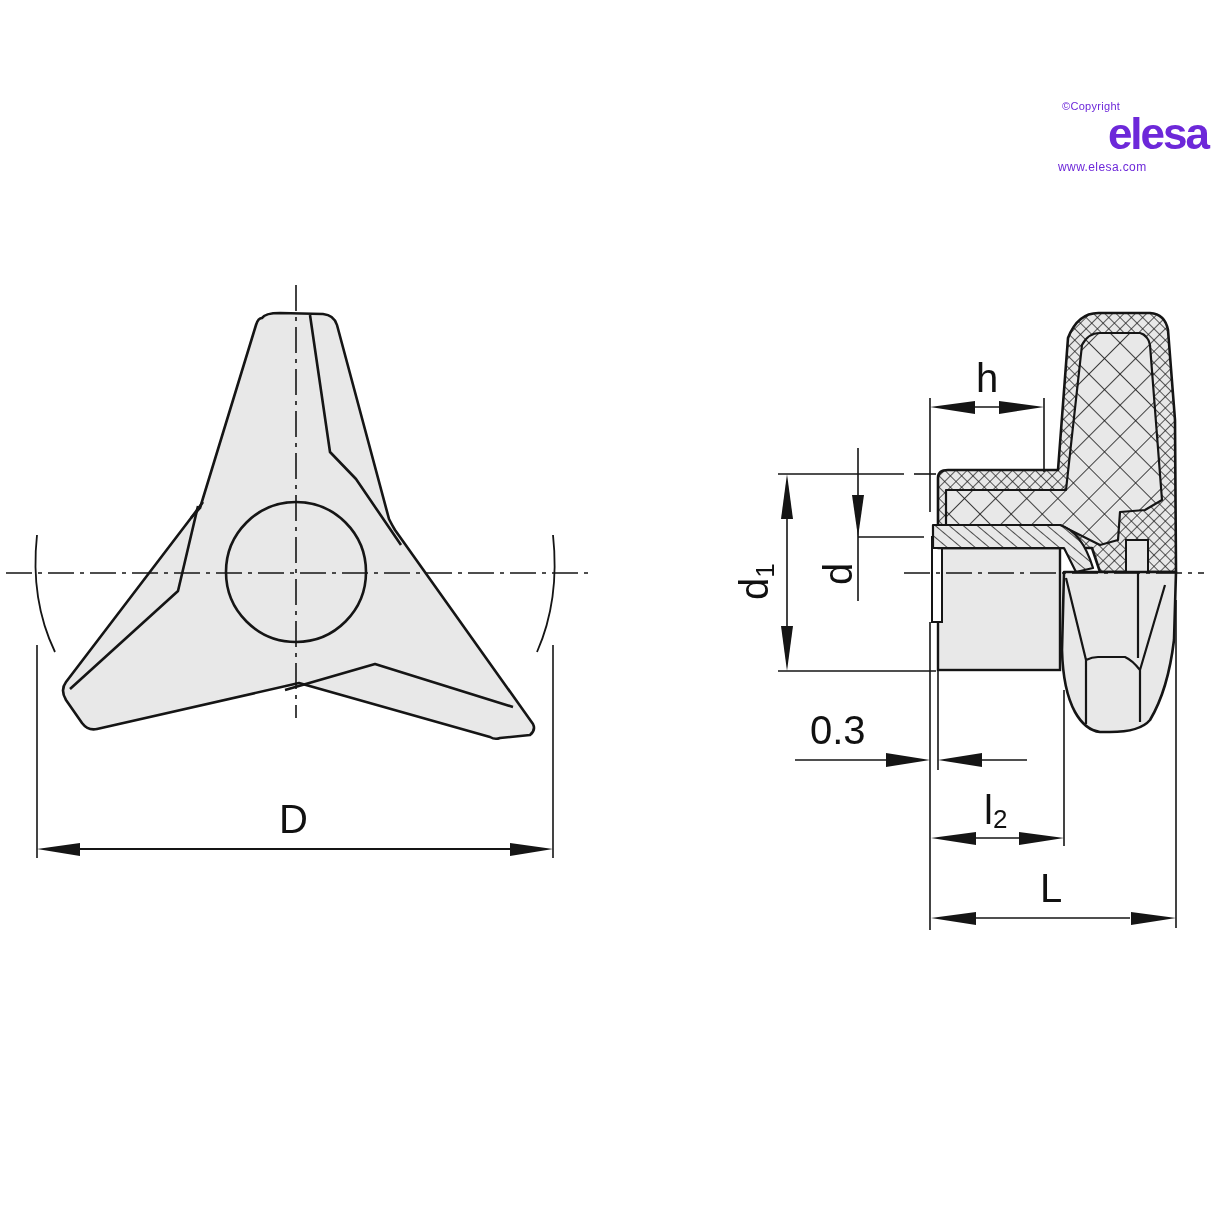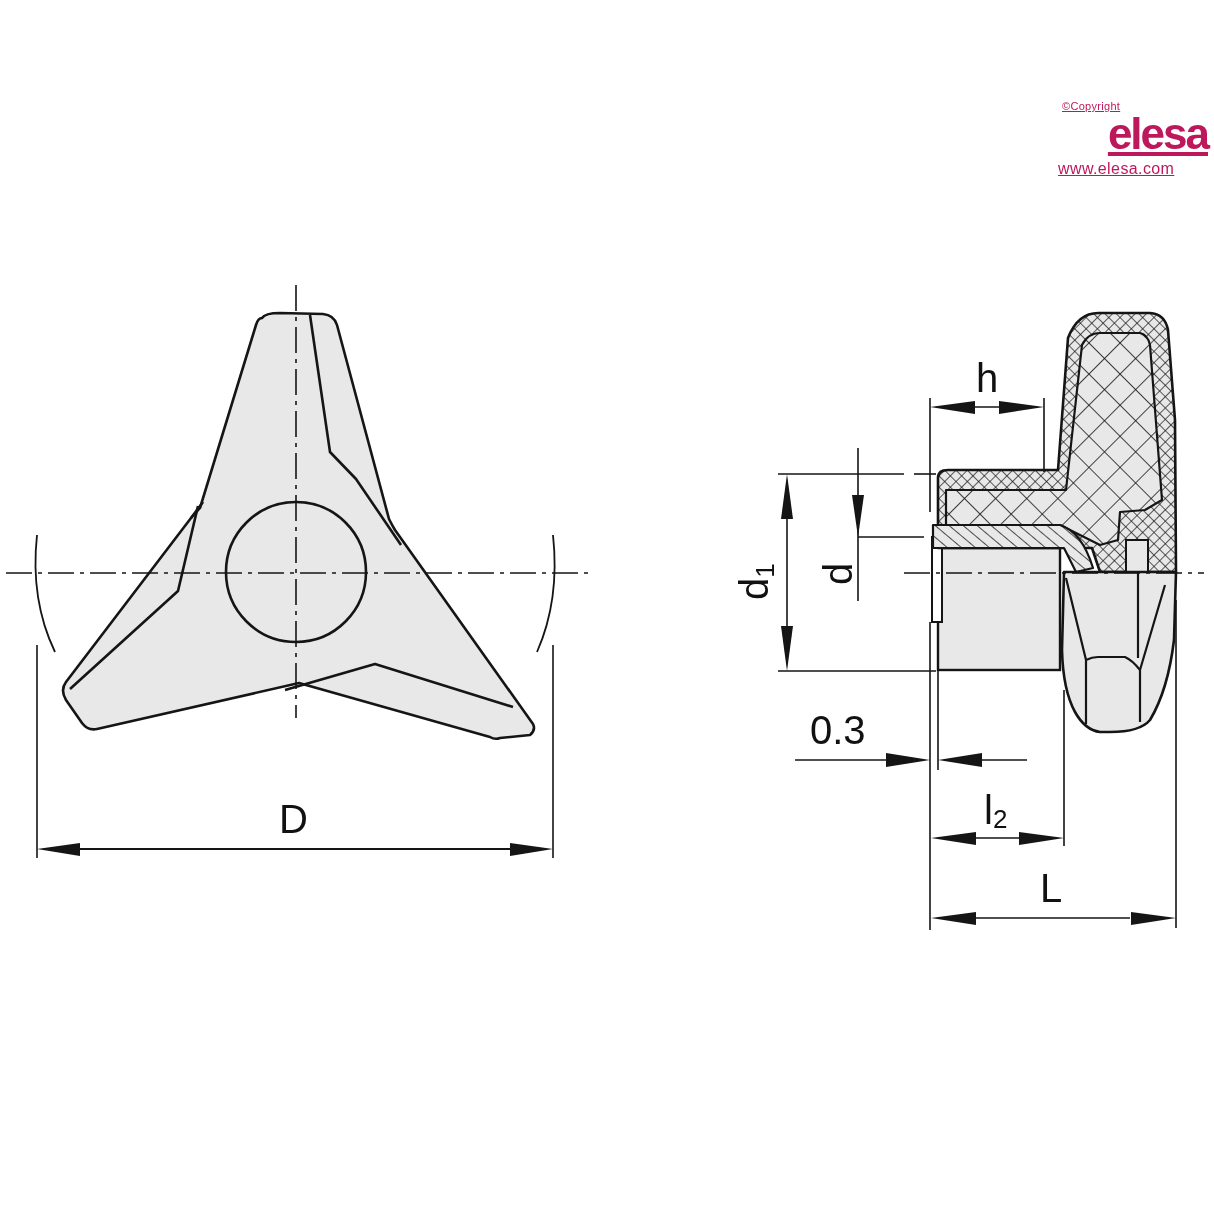--- a/index.html
+++ b/index.html
@@ -1,22 +1,22 @@
 <!DOCTYPE html>
 <html><head>
 <meta charset="utf-8">
 <style>
   html, body { margin: 0; padding: 0; background: #ffffff; }
   body { width: 1214px; height: 1214px; position: relative; overflow: hidden;
          font-family: "Liberation Sans", sans-serif; }
   #drawing { position: absolute; left: 0; top: 0; width: 1214px; height: 1214px; }
-  .watermark { position: absolute; left: 1058px; top: 100px; width: 150px; color: #be185d; text-decoration: underline; }
+  .watermark { position: absolute; left: 1058px; top: 100px; width: 150px; color: #6d28d9; }
   .wm-copy { font-size: 11px; letter-spacing: 0.3px; margin-left: 4px; }
   .wm-brand { font-size: 44px; font-weight: bold; letter-spacing: -2px; line-height: 40px; margin-top: 2px; text-align: right; }
-  .wm-url { font-size: 16px; letter-spacing: 0.4px; margin-top: 6px; }
+  .wm-url { font-size: 12px; letter-spacing: 0.4px; margin-top: 6px; }
   .dimlabel { font-family: "Liberation Sans", sans-serif; fill: #111; }
 </style>
 </head>
 <body>
 
 <div class="watermark">
   <div class="wm-copy">©Copyright</div>
   <div class="wm-brand">elesa</div>
   <div class="wm-url">www.elesa.com</div>
 </div>

